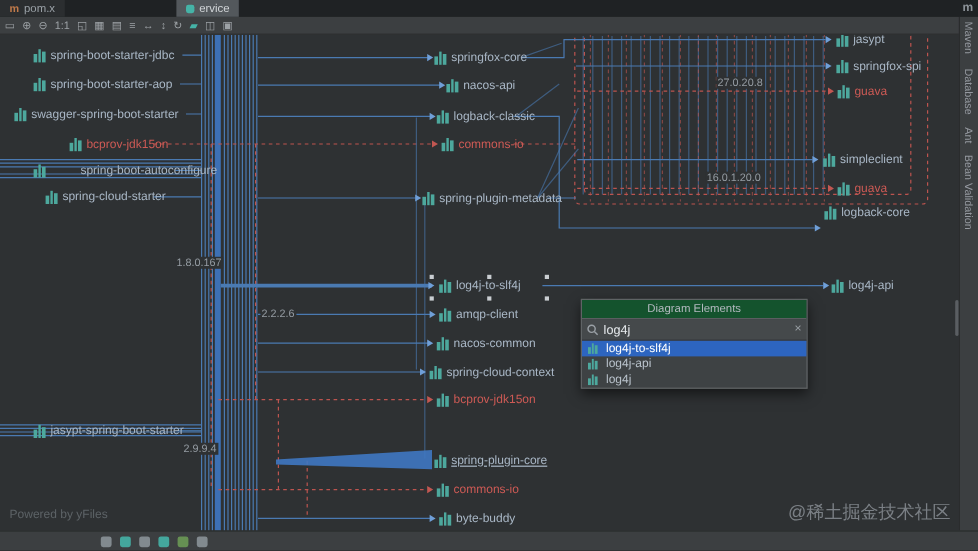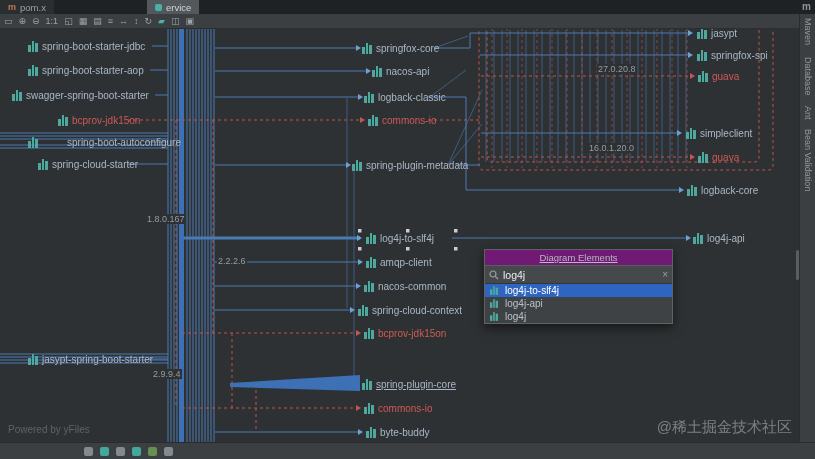--- a/index.html
+++ b/index.html
@@ -39,22 +39,22 @@
   .lib i:nth-child(3){height:80%;}
   .elabel{position:absolute;z-index:2;font-size:9px;line-height:10px;color:#959ca3;
           background:#2e3133;padding:0 1px;}
   .powered{position:absolute;left:8px;bottom:8px;font-size:10px;color:#5d6367;z-index:3;}
   .watermark{position:absolute;right:8px;bottom:6px;font-size:15px;color:#9ba1a8;opacity:.7;z-index:6;}
   .vthumb{position:absolute;right:1px;top:222px;width:3px;height:30px;background:#5a5e62;
           border-radius:2px;z-index:4;}
   
   .popup{position:absolute;left:484px;top:221px;width:187px;background:#3e4244;
          border:1px solid #5f6365;box-shadow:0 4px 10px rgba(0,0,0,.55);z-index:5;}
-  .phead{height:15px;line-height:15px;text-align:center;background:#701a75;color:#b4bac0;
-         border-bottom:1px solid #5a5e60;font-size:9.5px;text-decoration:underline;}
+  .phead{height:15px;line-height:15px;text-align:center;background:#14532d;color:#b4bac0;
+         border-bottom:1px solid #5a5e60;font-size:9.5px;}
   .psearch{height:17px;display:flex;align-items:center;gap:4px;padding:0 4px;background:#45494b;
            border-bottom:1px solid #333638;}
   .psearch input{flex:1;min-width:0;background:transparent;border:none;outline:none;color:#e8ecef;
                  font-size:10.5px;font-family:inherit;padding:0;}
   .clear{color:#9aa0a5;font-size:10px;}
   .prow{height:13px;display:flex;align-items:center;gap:4px;padding:0 5px;color:#b9c2cb;font-size:10px;}
   .prow .lib{transform:scale(.8);transform-origin:left center;}
   .prow.psel{background:#2d65c0;color:#ffffff;}
   
   .sidebar{position:absolute;top:14px;bottom:16px;right:0;width:15px;background:#3c3f41;
@@ -474,21 +474,21 @@
         <span class="nl">simpleclient</span>
       </div>
       <div class="node red" style="left: 698px; top: 122px;">
         <span class="lib">
           <i></i>
           <i></i>
           <i></i>
         </span>
         <span class="nl">guava</span>
       </div>
-      <div class="node" style="left: 687px; top: 155px;">
+      <div class="node" style="left: 687px; top: 142px;">
         <span class="lib">
           <i></i>
           <i></i>
           <i></i>
         </span>
         <span class="nl">logback-core</span>
       </div>
       <div class="node" style="left: 693px; top: 203px;">
         <span class="lib">
           <i></i>

